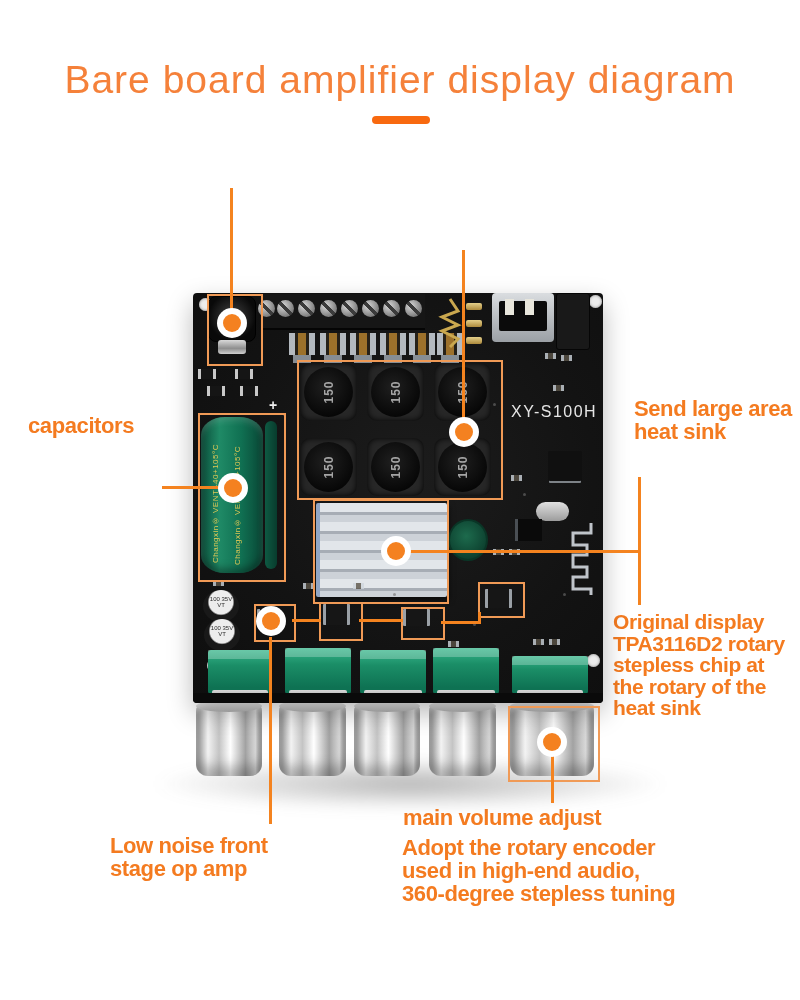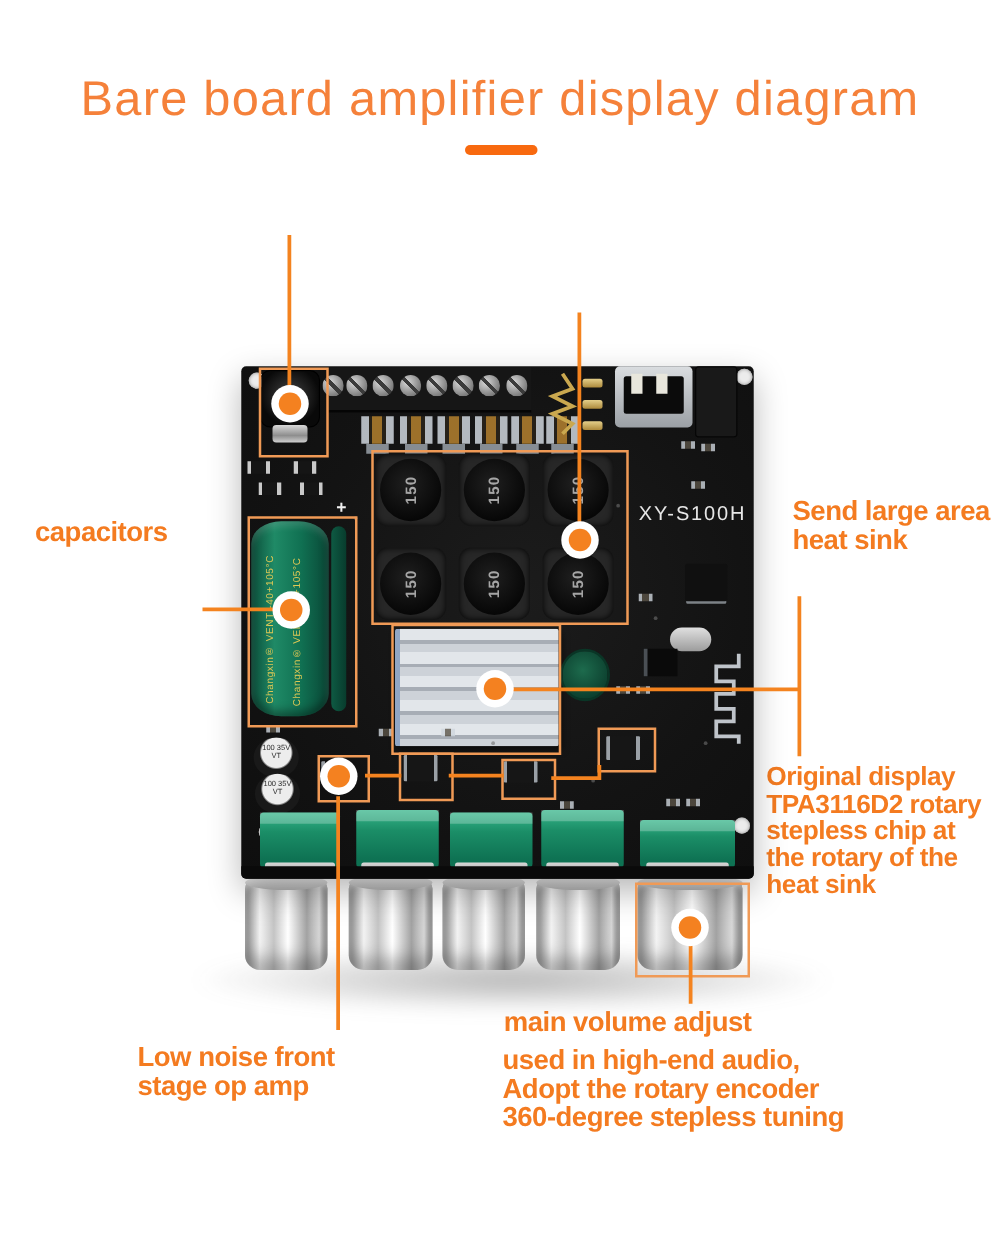--- a/index.html
+++ b/index.html
@@ -110,22 +110,22 @@
     <div>stepless chip at</div>
     <div>the rotary of the</div>
     <div>heat sink</div>
   </div>
   <div class="lbl" style="left:403px;top:806px;">main volume adjust</div>
   <div class="lbl" style="left:110px;top:834px;">
     <div>Low noise front</div>
     <div>stage op amp</div>
   </div>
   <div class="lbl" style="left:402px;top:836px;">
+    <div>Adopt the rotary encoder</div>
     <div>used in high-end audio,</div>
-    <div>Adopt the rotary encoder</div>
     <div>360-degree stepless tuning</div>
   </div>
 
   <div class="oline" style="left:230px;top:188px;width:3px;height:136px;"></div>
   <div class="oline" style="left:462px;top:250px;width:3px;height:181px;"></div>
   <div class="oline" style="left:162px;top:486px;width:62px;height:3px;"></div>
   <div class="oline" style="left:404px;top:550px;width:236px;height:3px;"></div>
   <div class="oline" style="left:638px;top:477px;width:3px;height:128px;"></div>
   <div class="oline" style="left:292px;top:619px;width:29px;height:3px;"></div>
   <div class="oline" style="left:359px;top:619px;width:44px;height:3px;"></div>

